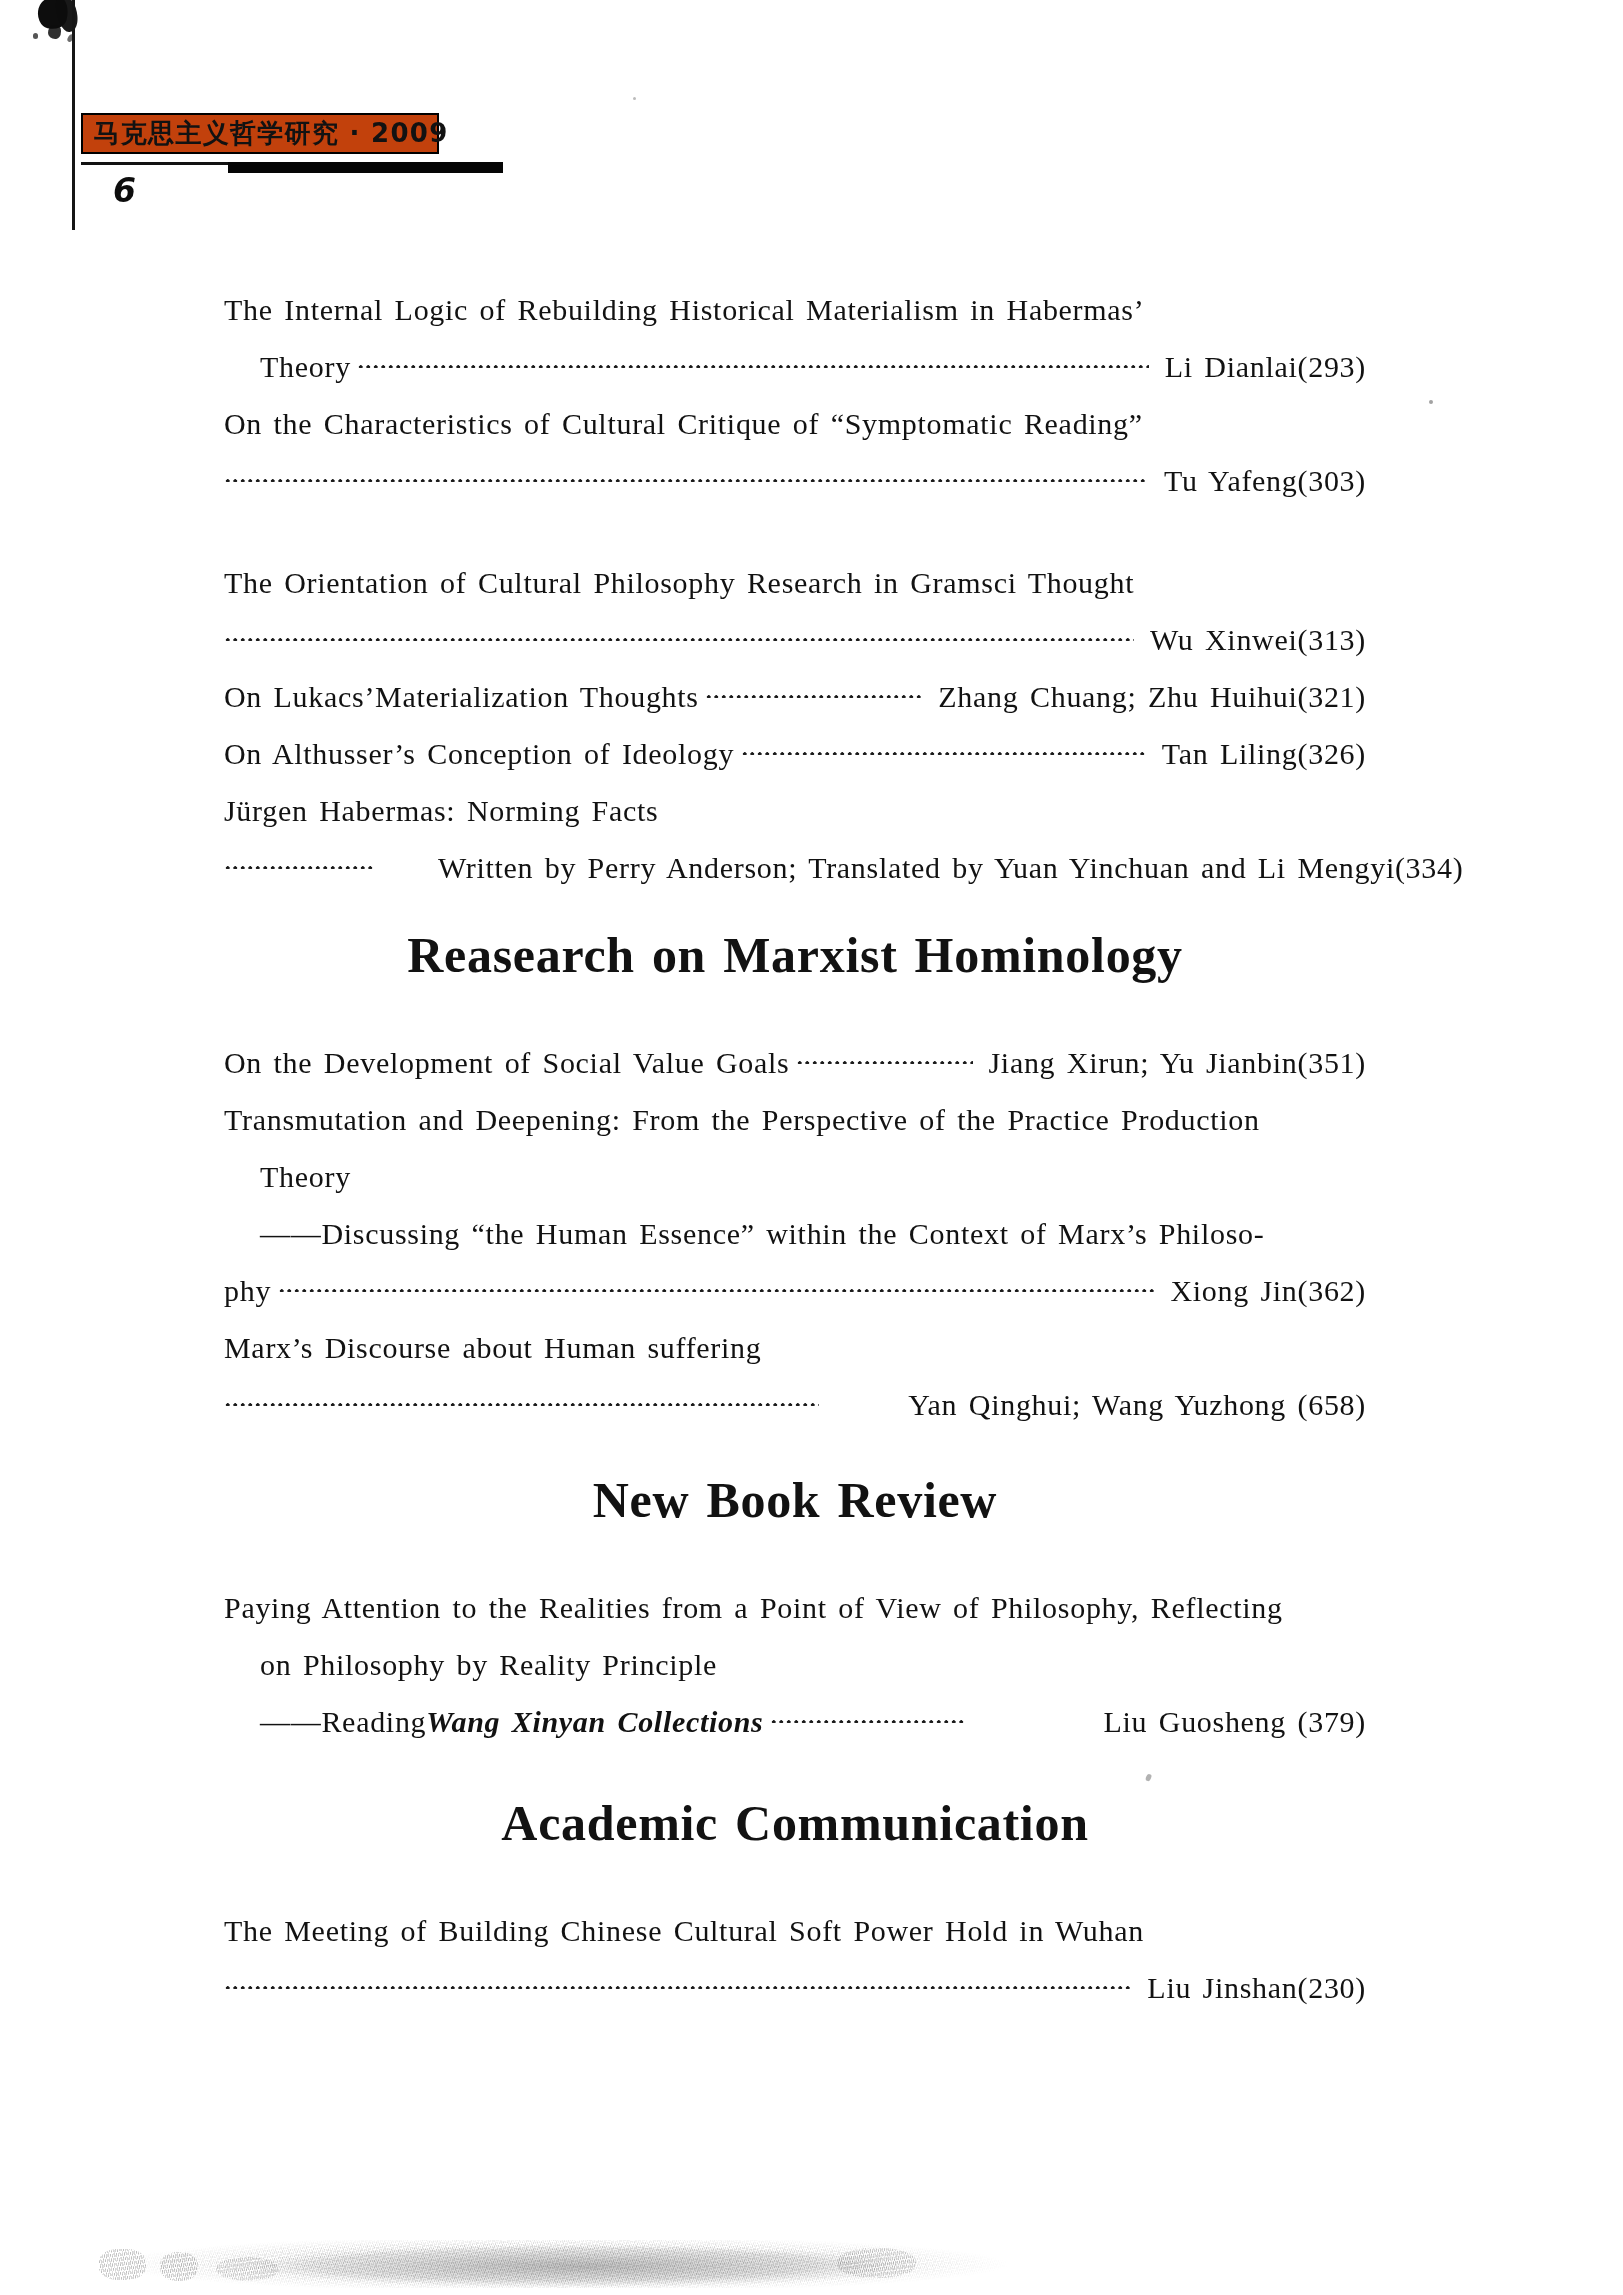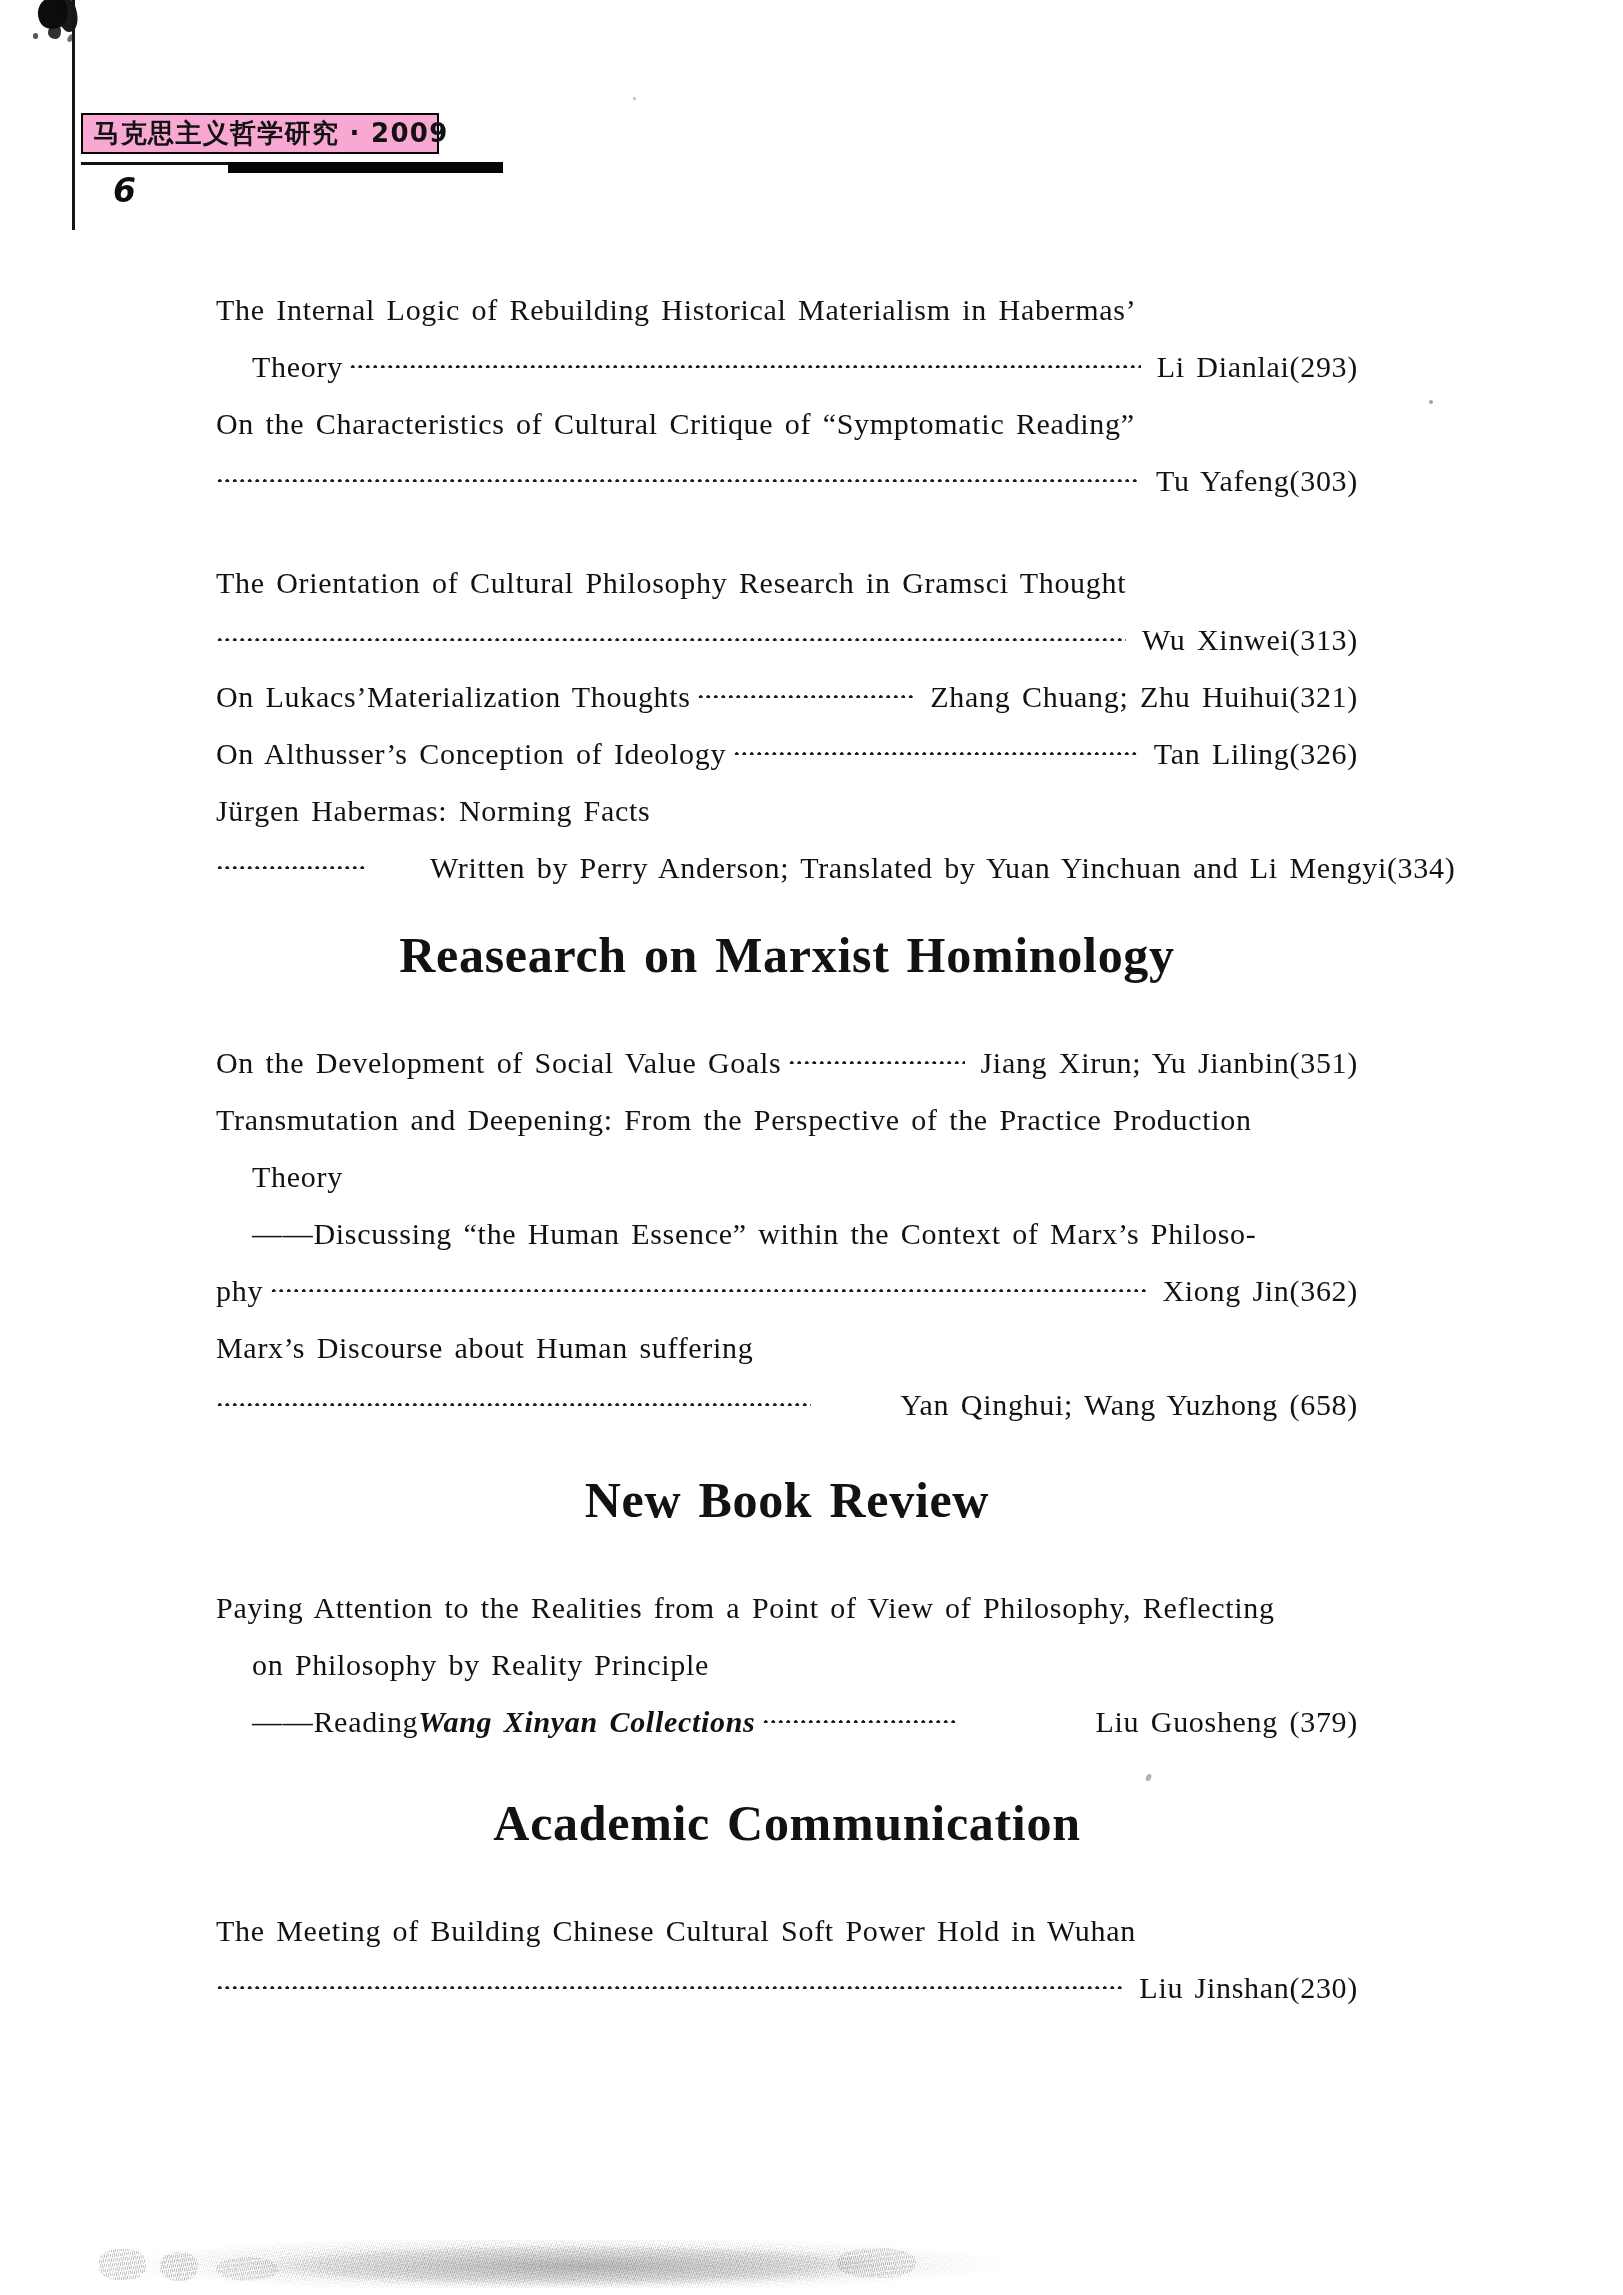--- a/index.html
+++ b/index.html
@@ -14,35 +14,35 @@
   .blob.b1{left:11.8px;top:1.3px;width:30px;height:33px;border-radius:62% 38% 55% 45%/48% 62% 38% 52%;transform:rotate(14deg);}
   .blob.b2{left:31px;top:0px;width:19.6px;height:37px;border-radius:45% 55% 60% 40%/55% 45% 60% 40%;transform:rotate(-18deg);opacity:.95;}
   .blob.b3{left:22px;top:30px;width:13px;height:14.4px;border-radius:50% 50% 40% 60%/60% 40% 55% 45%;opacity:.85;}
   .blob.b4{left:6.5px;top:38px;width:5.9px;height:5.9px;border-radius:50%;opacity:.7;}
   .blob.b5{left:42px;top:39px;width:4.6px;height:7.9px;border-radius:50%;transform:rotate(30deg);opacity:.6;}
 
   .spine-line{position:absolute;left:72px;top:0;width:3.3px;height:230px;background:#161616;}
 
   .journal-box{
     position:absolute;left:81px;top:113px;width:358px;height:41px;
-    border:2px solid #000;background:#f9a8d4;box-sizing:border-box;
+    border:2px solid #000;background:#c2410c;box-sizing:border-box;
     display:flex;align-items:center;padding-left:10.5px;
     font-family:"DejaVu Sans", sans-serif;font-weight:bold;font-size:26px;
     letter-spacing:1.3px;white-space:nowrap;
   }
   .thick-bar{position:absolute;left:228px;top:162px;width:275px;height:11px;background:#050505;}
   .thin-bar{position:absolute;left:81px;top:162px;width:170px;height:2.6px;background:#111;}
   .page-num{
     position:absolute;left:113px;top:171px;
     font-family:"DejaVu Sans", sans-serif;font-weight:bold;font-style:italic;
     font-size:33px;color:#0d0d0d;
   }
 
   
-  .toc{position:absolute;left:216px;top:281px;width:1142px;font-size:30px;letter-spacing:0.7px;word-spacing:3.3px;}
+  .toc{position:absolute;left:224px;top:281px;width:1142px;font-size:30px;letter-spacing:0.7px;word-spacing:3.3px;}
   .row{height:57px;display:flex;align-items:center;}
   .row .t{white-space:nowrap;}
   .ind{padding-left:36px;}
   .ind-sm{padding-left:10.5px;}
   .ind-md{padding-left:26px;}
   .leader{
     flex:1 1 0;min-width:26px;height:3.9px;align-self:center;margin:0 15.7px 0 6.5px;
     background-image:radial-gradient(circle, #1a1a1a 1.5px, transparent 2px);
     background-size:7.5px 3.9px;background-position:left center;background-repeat:repeat-x;
   }

